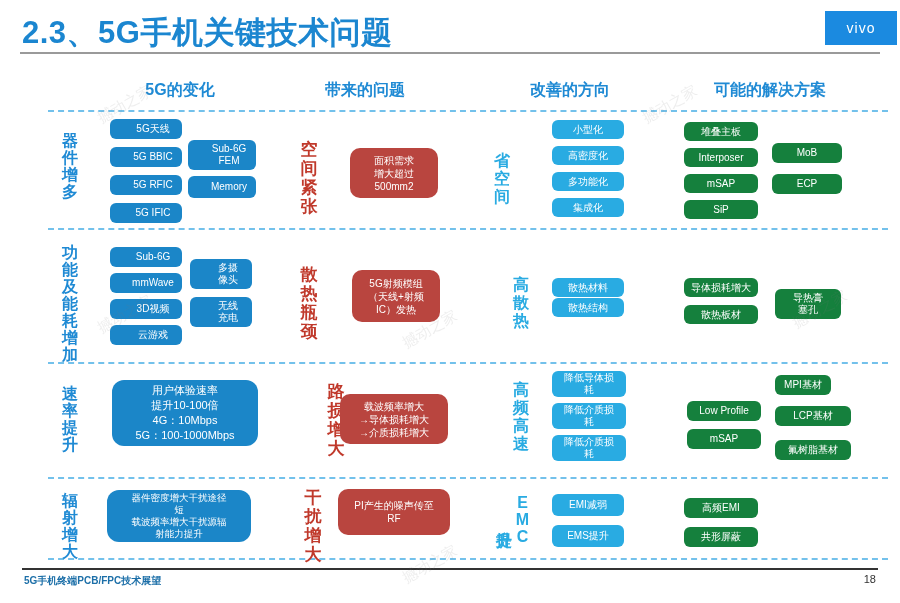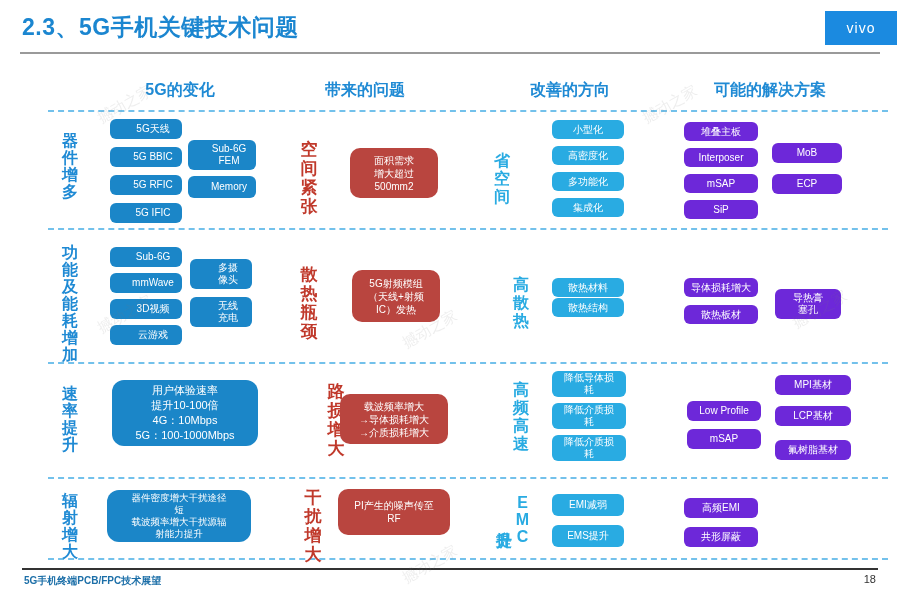--- a/index.html
+++ b/index.html
@@ -9,21 +9,21 @@
     font-family:"Liberation Sans","DejaVu Sans",sans-serif;
     position:relative;overflow:hidden;
     color:#222;
   }
   
   #slide-header{
     position:absolute;left:0;top:0;width:900px;height:58px;
   }
   #slide-title{
     position:absolute;left:22px;top:12px;
-    font-size:23px;font-weight:bold;color:#1b86d0;
+    font-size:31px;font-weight:bold;color:#1b86d0;
     letter-spacing:0.5px;white-space:nowrap;
   }
   #brand-logo{
     position:absolute;right:3px;top:11px;
     width:72px;height:34px;background:#1b8ae0;
     display:flex;align-items:center;justify-content:center;
     color:#fff;font-size:14px;letter-spacing:1px;
   }
   #header-rule{
     position:absolute;left:20px;top:52px;width:860px;height:2px;background:#9a9a9a;
@@ -63,21 +63,21 @@
   
   .pill{
     position:absolute;
     display:flex;align-items:center;justify-content:center;
     text-align:center;color:#fff;border-radius:6px;
     font-size:10px;line-height:12px;padding:2px 4px;
     box-sizing:border-box;
   }
   .pill.blue-dark{background:#1b86c8;padding-left:18px;}
   .pill.blue-light{background:#29abe2;}
-  .pill.green{background:#6d28d9;}
+  .pill.green{background:#15803d;}
   .pill.info{background:#1b86c8;border-radius:12px;font-size:11px;line-height:15px;}
   .pill.info2{background:#1b86c8;border-radius:12px;font-size:9.5px;line-height:12px;}
   .pill.redbox{background:#b9453f;border-radius:10px;font-size:10px;line-height:13px;}
   
   #footer-rule{position:absolute;left:22px;top:568px;width:856px;height:2px;background:#333;}
   #footer-text{position:absolute;left:24px;top:574px;font-size:10px;font-weight:bold;color:#1c6fa8;white-space:nowrap;}
   #page-number{position:absolute;right:24px;top:573px;font-size:11px;color:#333;}
   
   .wm{position:absolute;color:rgba(120,120,120,.13);font-size:15px;
       transform:rotate(-30deg);pointer-events:none;white-space:nowrap;}
@@ -169,21 +169,21 @@
 <div class="vert-blue" style="left:508px;top:381px;">高频高速</div>
 <div class="pill blue-light" style="left:552px;top:371px;width:74px;height:26px;white-space:pre-line;">降低导体损
 耗</div>
 <div class="pill blue-light" style="left:552px;top:403px;width:74px;height:26px;white-space:pre-line;">降低介质损
 耗</div>
 <div class="pill blue-light" style="left:552px;top:435px;width:74px;height:26px;white-space:pre-line;">降低介质损
 耗</div>
 
 <div class="pill green" style="left:687px;top:401px;width:74px;height:20px;">Low Profile</div>
 <div class="pill green" style="left:687px;top:429px;width:74px;height:20px;">mSAP</div>
-<div class="pill green" style="left:775px;top:375px;width:76px;height:20px;">MPI基材</div>
+<div class="pill green" style="left:775px;top:375px;width:56px;height:20px;">MPI基材</div>
 <div class="pill green" style="left:775px;top:406px;width:76px;height:20px;">LCP基材</div>
 <div class="pill green" style="left:775px;top:440px;width:76px;height:20px;">氟树脂基材</div>
 
 <div class="stage-label" style="left:55px;top:492px;">辐射增大</div>
 
 <div class="pill info2" style="left:107px;top:490px;width:144px;height:52px;white-space:pre-line;">器件密度增大干扰途径
 短
 载波频率增大干扰源辐
 射能力提升</div>
 

